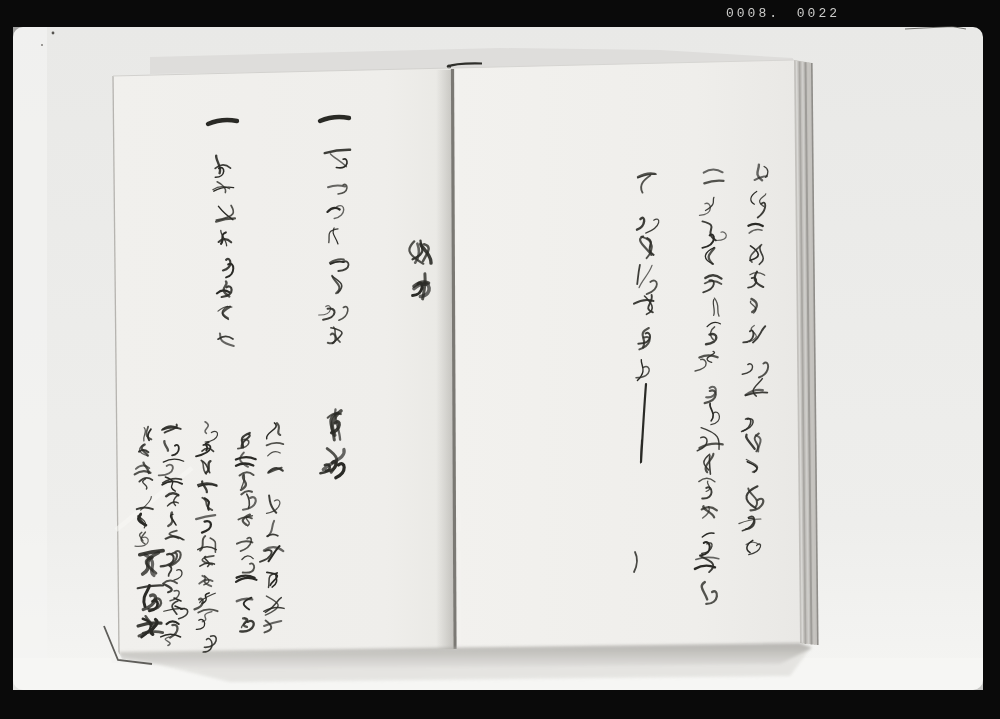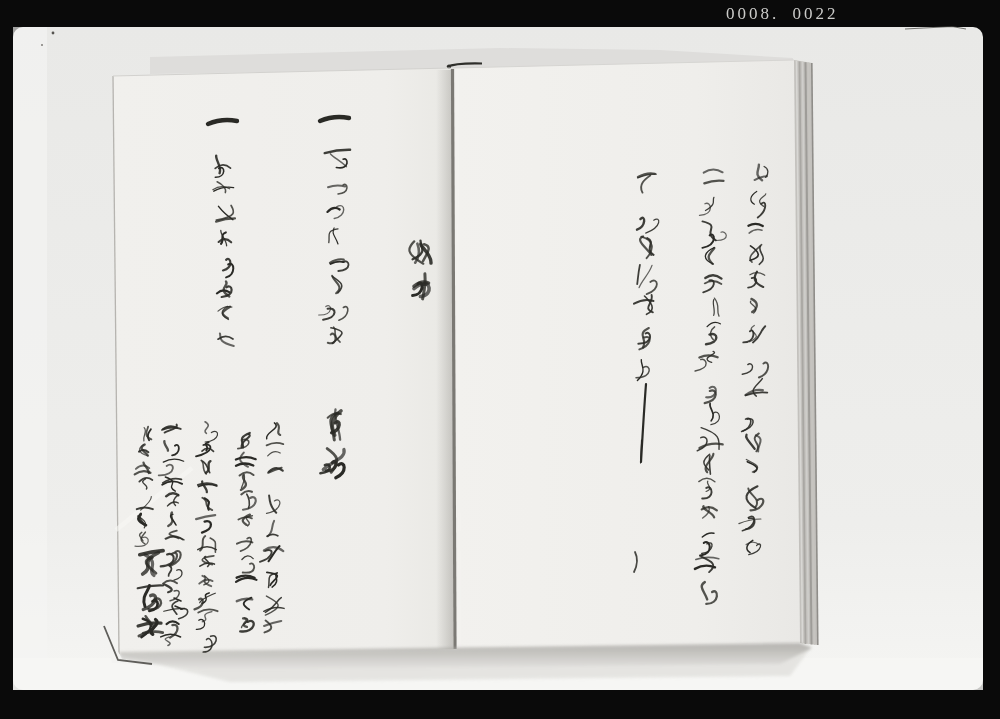--- a/index.html
+++ b/index.html
@@ -1,19 +1,19 @@
 <!DOCTYPE html>
 <html><head>
 <meta charset="utf-8">
 <style>
   html,body{margin:0;padding:0;background:#0a0a0a;}
   .stage{position:relative;width:1000px;height:719px;background:#0a0a0a;overflow:hidden;
          font-family:"Liberation Sans",sans-serif;}
   .counter{position:absolute;left:726px;top:3px;width:260px;
-           font-family:Liberation Serif, serif;font-size:17px;line-height:22px;
+           font-family:Liberation Mono, monospace;font-size:13px;line-height:22px;
            color:#d6d6d4;letter-spacing:3px;word-spacing:6px;opacity:.95;}
   svg.scene{position:absolute;left:0;top:0;}
   .col path,.dash path,.tail path,.mark path{fill:none;stroke:#2a2a26;stroke-linecap:round;stroke-linejoin:round;}
 </style>
 </head>
 <body>
 
 <div class="stage">
 
   <div class="counter">0008. 0022</div>

